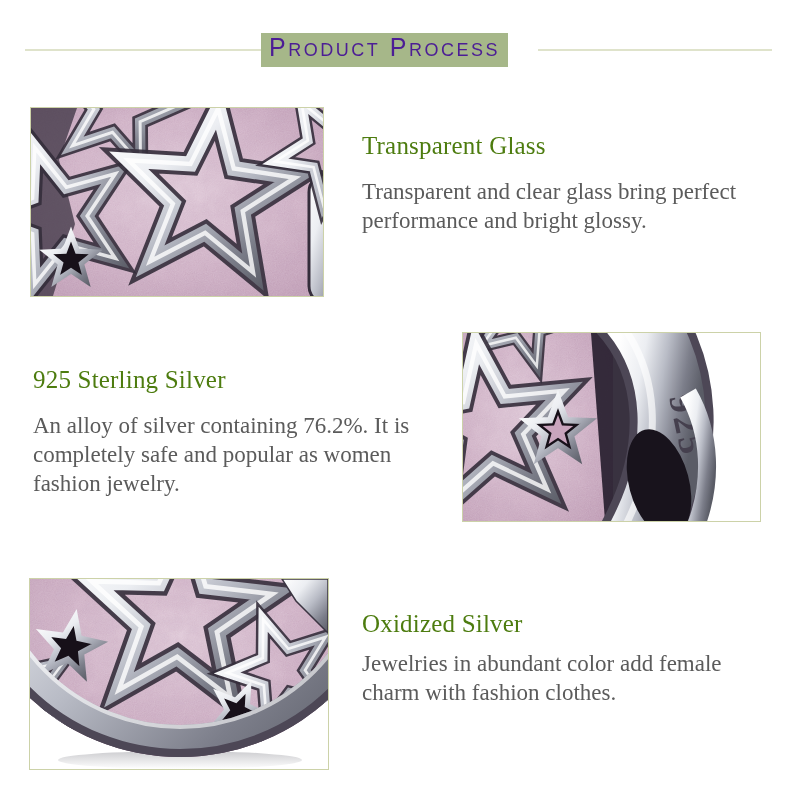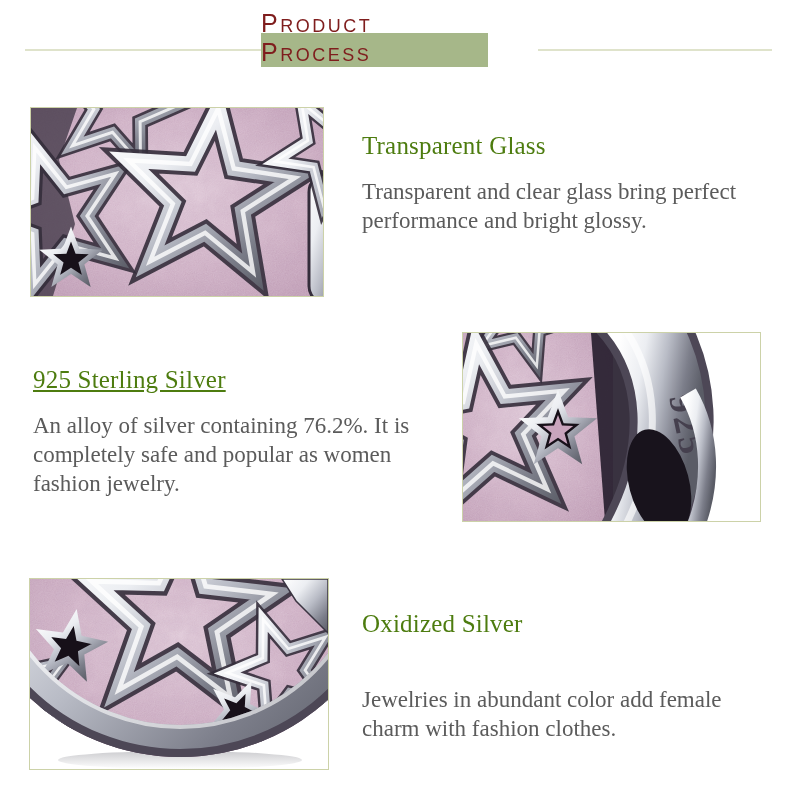--- a/index.html
+++ b/index.html
@@ -3,41 +3,41 @@
 <meta charset="utf-8">
 <style>
   html,body{margin:0;padding:0;background:#ffffff;}
   #canvas{position:relative;width:800px;height:800px;background:#ffffff;overflow:hidden;
           font-family:"Liberation Serif",serif;}
 
   
   .hrule{position:absolute;height:2px;background:#dfe3cb;}
   #rule-left{left:25px;top:49px;width:236px;}
   #rule-right{left:538px;top:49px;width:234px;}
-  #banner{position:absolute;left:261px;top:33px;width:227px;height:34px;
-          background:#a6b789;color:#7f1d1d;display:flex;align-items:flex-end;justify-content:center;
+  #banner{position:absolute;left:261px;top:33px;width:247px;height:34px;
+          background:#a6b789;color:#4c1d95;display:flex;align-items:flex-start;justify-content:center;
           font-family:"Liberation Sans",sans-serif;font-variant:small-caps;
           font-size:25px;letter-spacing:2.5px;font-weight:400;}
 
   
   .photo{position:absolute;border:1px solid #ccd2a8;background:#fff;}
   .photo svg{display:block;width:100%;height:100%;}
   #photo-1{left:30px;top:107px;width:292px;height:188px;}
   #photo-2{left:462px;top:332px;width:297px;height:188px;}
   #photo-3{left:29px;top:578px;width:298px;height:190px;}
 
   
   .sec-title{position:absolute;font-size:25px;color:#4d7c0f;white-space:nowrap;letter-spacing:0.2px;}
   .sec-body{position:absolute;font-size:23px;color:#5b5b5b;line-height:29px;font-family:Liberation Serif, serif;}
   #title-1{left:362px;top:132px;}
   #body-1{left:362px;top:177px;width:414px;}
-  #title-2{left:33px;top:366px;text-decoration:underline;}
+  #title-2{left:33px;top:366px;}
   #body-2{left:33px;top:411px;width:392px;}
   #title-3{left:362px;top:610px;}
-  #body-3{left:362px;top:649px;width:400px;margin-top:36px;}
+  #body-3{left:362px;top:649px;width:400px;}
 </style>
 </head>
 <body>
 
 <div id="canvas">
 
   <div id="rule-left" class="hrule"></div>
   <div id="banner">
     <span>Product Process</span>
   </div>

